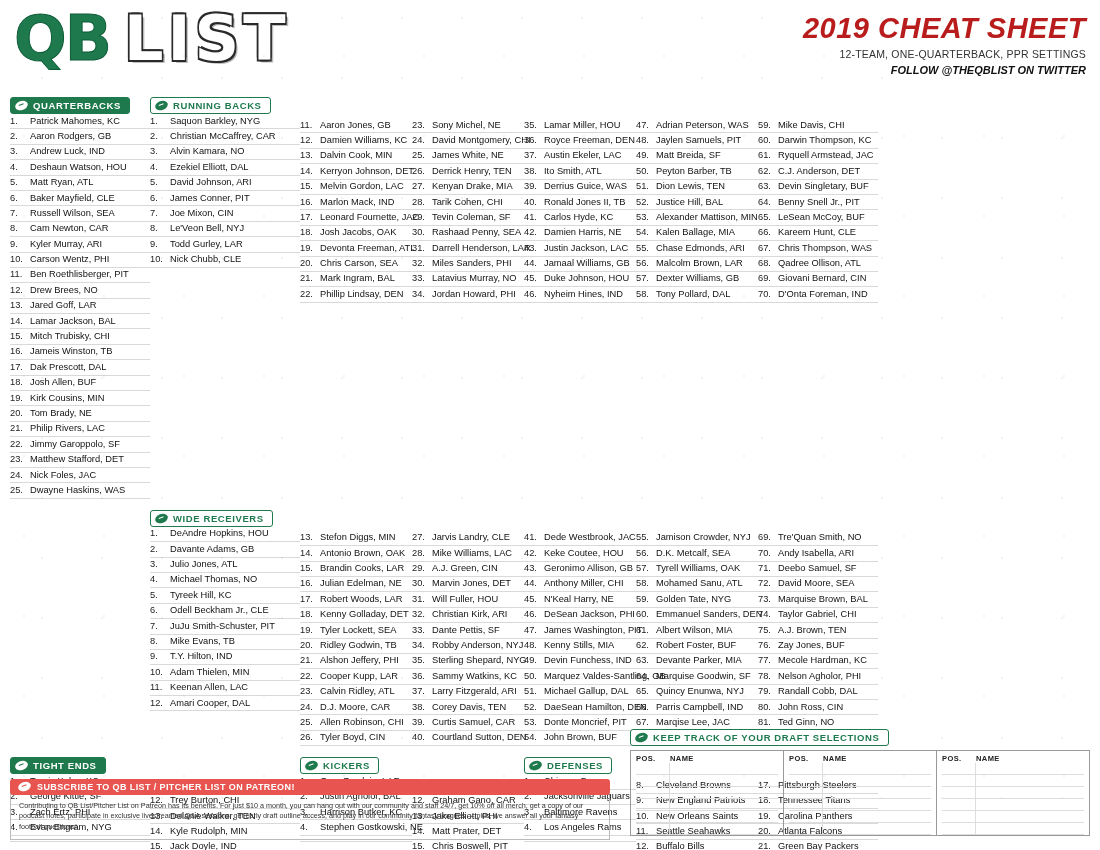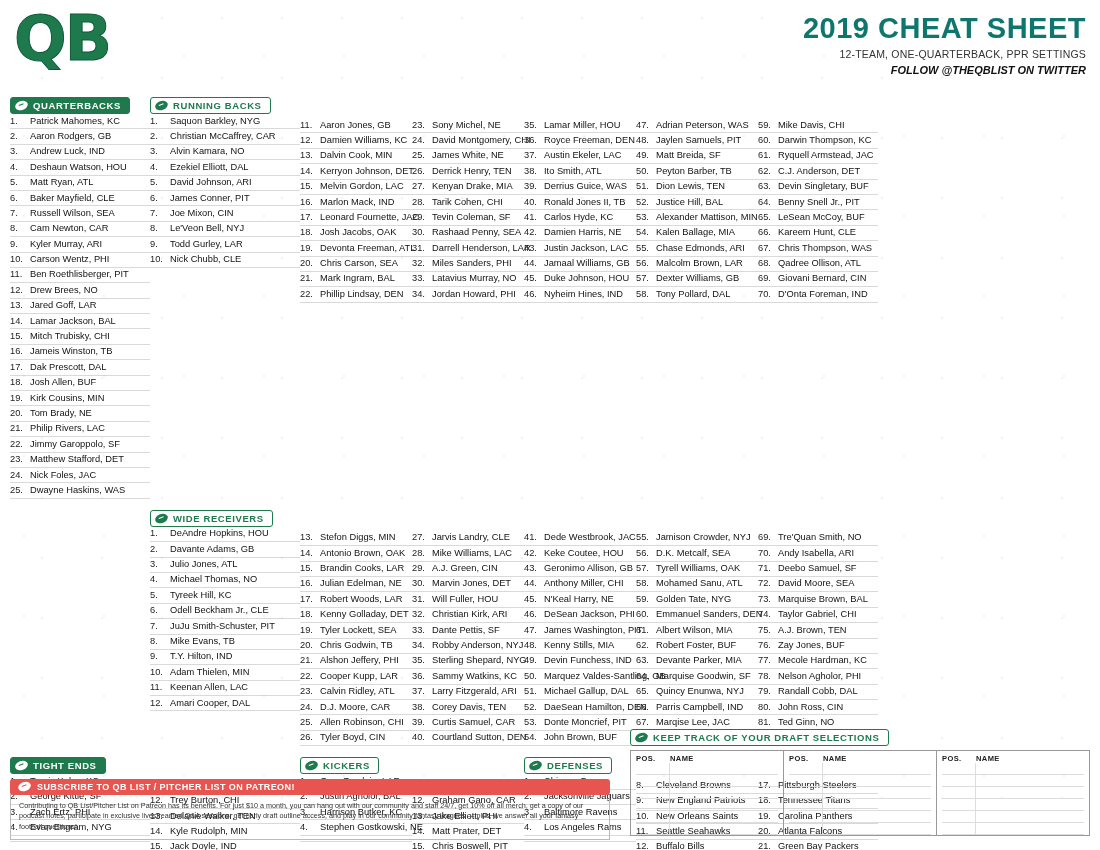--- a/index.html
+++ b/index.html
@@ -23,21 +23,21 @@
     font-family:"DejaVu Sans", sans-serif;
     font-weight:bold; font-size:62px; letter-spacing:4px;
     color:#ffffff; line-height:1;
     text-shadow:
       -1.6px -1.6px 0 #2a2a2a, 1.6px -1.6px 0 #2a2a2a,
       -1.6px 1.6px 0 #2a2a2a, 1.6px 1.6px 0 #2a2a2a,
       3px 3px 0 #bdbdbd;
   }
   .header-right { text-align:right; padding-top:6px; padding-right:4px; }
   .cheat-title {
-    font-weight:bold; font-size:29px; color:#0f766e;
+    font-style:italic; font-weight:bold; font-size:29px; color:#b91c1c;
     letter-spacing:0.5px; line-height:1;
   }
   .cheat-sub { font-size:10.5px; color:#333; margin-top:5px; letter-spacing:0.2px; }
   .cheat-follow { font-style:italic; font-weight:bold; font-size:11px; color:#111; margin-top:4px; }
 
   
   .sec-head {
     display:inline-flex; align-items:center; gap:5px;
     border:1.2px solid #1e7a4d; border-radius:3px;
     padding:2px 8px 2px 4px; margin-bottom:0;
@@ -113,20 +113,21 @@
 </style>
 </head>
 <body>
 
 <div class="page">
   <div class="wm"></div>
 
   <div class="header">
     <div class="logo">
       <span class="logo-qb">QB</span>
+      <span class="logo-list">LIST</span>
     </div>
     <div class="header-right">
       <div class="cheat-title">2019 CHEAT SHEET</div>
       <div class="cheat-sub">12-TEAM, ONE-QUARTERBACK, PPR SETTINGS</div>
       <div class="cheat-follow">FOLLOW @THEQBLIST ON TWITTER</div>
     </div>
   </div>
 
   <div class="cols">
     <div class="col" style="width:140px;">
@@ -637,21 +638,21 @@
           <li>
             <span class="rk">18.</span>
             <span class="nm">Kenny Golladay, DET</span>
           </li>
           <li>
             <span class="rk">19.</span>
             <span class="nm">Tyler Lockett, SEA</span>
           </li>
           <li>
             <span class="rk">20.</span>
-            <span class="nm">Chris Godwin, TB</span>
+            <span class="nm">Ridley Godwin, TB</span>
           </li>
           <li>
             <span class="rk">21.</span>
             <span class="nm">Alshon Jeffery, PHI</span>
           </li>
           <li>
             <span class="rk">22.</span>
             <span class="nm">Cooper Kupp, LAR</span>
           </li>
           <li>

